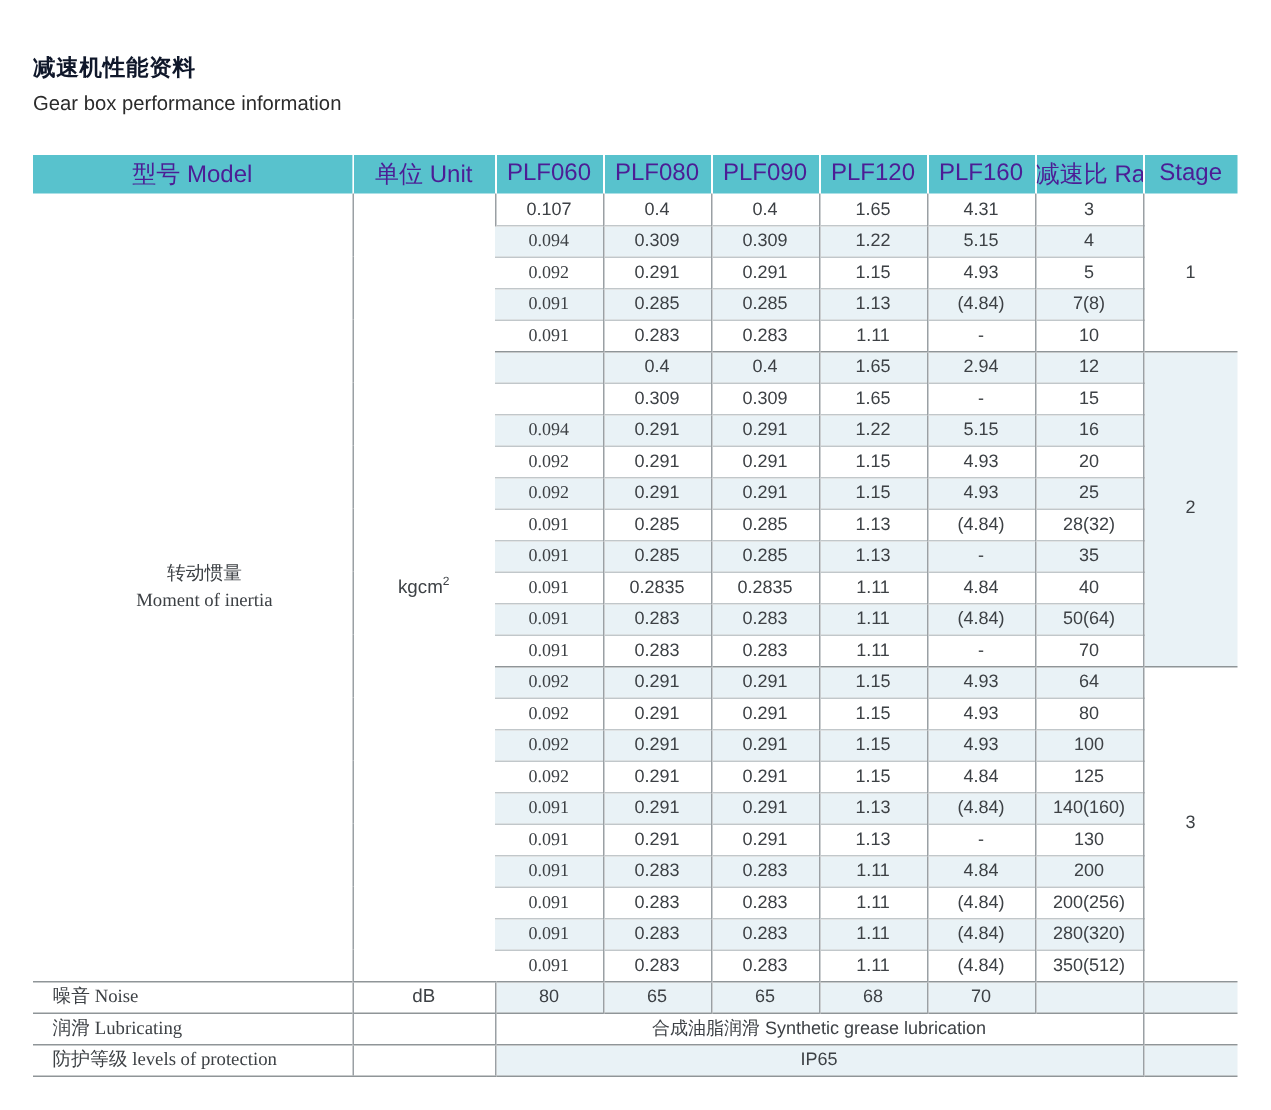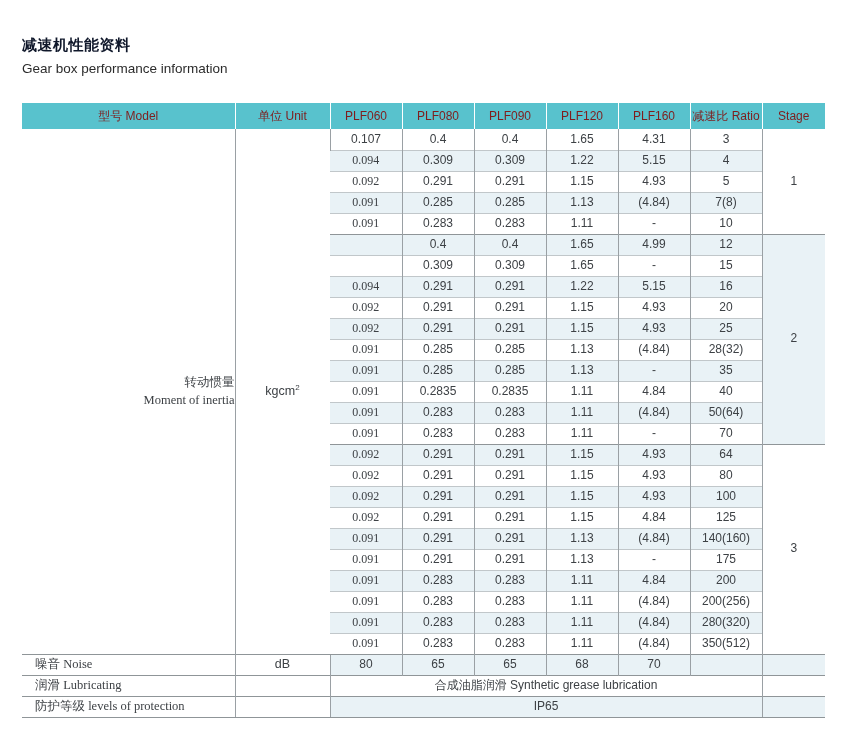--- a/index.html
+++ b/index.html
@@ -20,23 +20,23 @@
     font-size: 13.5px; color: #2b2b2b; text-align: right;
   }
   table.perf {
     position: absolute; left: 22px; top: 103px;
     width: 803px;
     border-collapse: collapse;
     table-layout: fixed;
   }
   thead th {
     background: var(--header-bg, #58c2cd);
-    color: #7f1d1d;
+    color: #4c1d95;
     font-weight: normal;
-    font-size: 12px;
+    font-size: 16px;
     height: 26px;
     text-align: center;
     vertical-align: middle;
     border-left: 1px solid rgba(255,255,255,0.45);
     overflow: hidden; white-space: nowrap;
   }
   thead th:first-child { border-left: none; }
   tbody td, tfoot td {
     height: 21px;
     font-size: 12px;
@@ -47,21 +47,21 @@
     border-left: 1px solid #9aa0a4;
     border-top: 1px solid #c1c7ca;
     overflow: hidden; white-space: nowrap;
     line-height: 1.1;
   }
   tbody tr:first-child td { border-top: none; }
   td:first-child { border-left: none; font-family: Liberation Serif, serif; }
   tr.stripe td { background: var(--stripe, #e9f2f6); }
   tr.group-start td { border-top: 1px solid #8f9598; }
   .model-cell {
-    text-align: right;
+    text-align: center;
     padding-left: 16px;
     background: #ffffff !important;
     font-size: 12.5px;
     line-height: 1.45;
     white-space: normal;
   }
   .unit-cell { background: #ffffff !important; font-size: 12.5px; }
   .unit-cell sup { font-size: 8px; }
   .stage-cell { background: #ffffff !important; border-top: 1px solid #8f9598; }
   .stage-cell.stage-blue { background: var(--stripe, #e9f2f6) !important; }
@@ -153,21 +153,21 @@
         <td>0.283</td>
         <td>1.11</td>
         <td>-</td>
         <td>10</td>
       </tr>
       <tr class="stripe group-start">
         <td></td>
         <td>0.4</td>
         <td>0.4</td>
         <td>1.65</td>
-        <td>4.99</td>
+        <td>2.94</td>
         <td>12</td>
         <td rowspan="10" class="stage-cell stage-blue">2</td>
       </tr>
       <tr class="">
         <td></td>
         <td>0.309</td>
         <td>0.309</td>
         <td>1.65</td>
         <td>-</td>
         <td>15</td>
@@ -276,21 +276,21 @@
         <td>1.13</td>
         <td>(4.84)</td>
         <td>140(160)</td>
       </tr>
       <tr class="">
         <td>0.091</td>
         <td>0.291</td>
         <td>0.291</td>
         <td>1.13</td>
         <td>-</td>
-        <td>175</td>
+        <td>130</td>
       </tr>
       <tr class="stripe">
         <td>0.091</td>
         <td>0.283</td>
         <td>0.283</td>
         <td>1.11</td>
         <td>4.84</td>
         <td>200</td>
       </tr>
       <tr class="">

